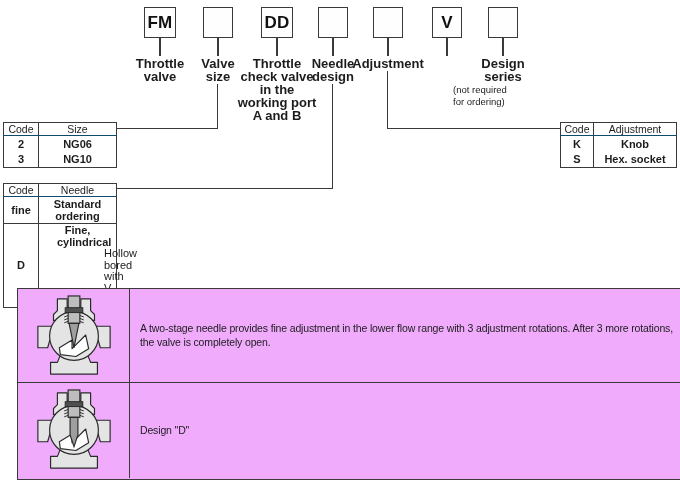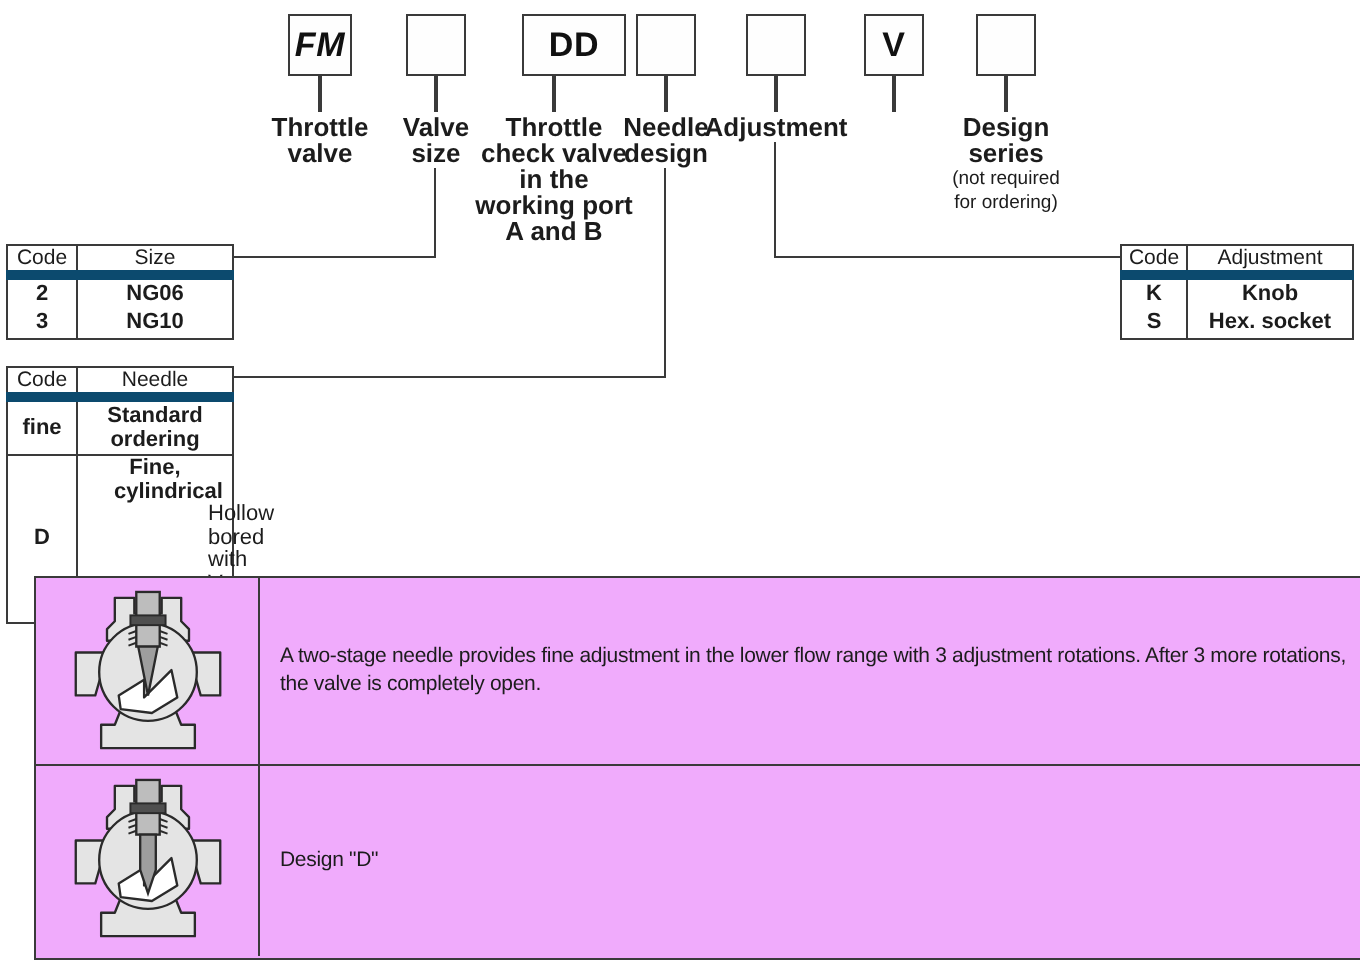--- a/index.html
+++ b/index.html
@@ -13,34 +13,34 @@
     position:absolute; top:7px; height:31px;
     border:1.7px solid #3a3a3a; background:#fefefe;
     display:flex; align-items:center; justify-content:center;
     font-weight:bold; font-size:17px; letter-spacing:0.3px; color:#111;
   }
   .box-label {
     position:absolute; top:57px; width:100px; text-align:center;
     font-weight:bold; font-size:13px; line-height:13px; white-space:pre-line;
   }
   .box-note {
-    position:absolute; width:100px; text-align:center;
+    position:absolute; width:100px; text-align:left;
     font-weight:normal; font-size:9.5px; line-height:11.5px; white-space:pre-line;
   }
   
   .vline { position:absolute; width:1.5px; background:#3a3a3a; }
   .hline { position:absolute; height:1.5px; background:#3a3a3a; }
   
   .ctable {
     position:absolute; border-collapse:collapse; background:#fff;
     border:1.7px solid #3a3a3a; font-size:11px; table-layout:fixed;
   }
   .ctable th {
     font-weight:normal; font-size:10.5px; height:13px; padding:0 2px;
-    border-bottom:5px solid #0c4a6e; text-align:center; vertical-align:middle;
+    border-bottom:1px solid #0c4a6e; text-align:center; vertical-align:middle;
   }
   .ctable td {
     font-weight:bold; padding:0 2px; text-align:center; vertical-align:middle;
   }
   .ctable th + th, .ctable td + td { border-left:1px solid #3a3a3a; }
   .ctable.rowlines tr + tr td { border-top:1px solid #3a3a3a; }
   .ctable td .sub { display:block; font-weight:normal; white-space:pre-line;margin-left:47px; }
   .ctable td .boldpart { display:block; font-weight:bold; white-space:pre-line; }
   .row-h16 td { height:16px; }
   
@@ -58,27 +58,27 @@
     flex:1; display:flex; flex-direction:column; justify-content:center;
     padding:0 10px; font-size:10.5px; line-height:13.5px; letter-spacing:-0.15px;
   }
   .detail-title:empty { display:none; }
 </style>
 </head>
 <body>
 
 <div class="page">
 
-  <div class="code-box" style="left:144px;width:32px;font-style:italic;">
+  <div class="code-box" style="left:144px;width:32px;">
       <span>FM</span>
     </div>
   <div class="code-box" style="left:203px;width:30px;">
       <span></span>
     </div>
-  <div class="code-box" style="left:261px;width:52px;">
+  <div class="code-box" style="left:261px;width:32px;">
       <span>DD</span>
     </div>
   <div class="code-box" style="left:318px;width:30px;">
       <span></span>
     </div>
   <div class="code-box" style="left:373px;width:30px;">
       <span></span>
     </div>
   <div class="code-box" style="left:432px;width:30px;">
       <span>V</span>

